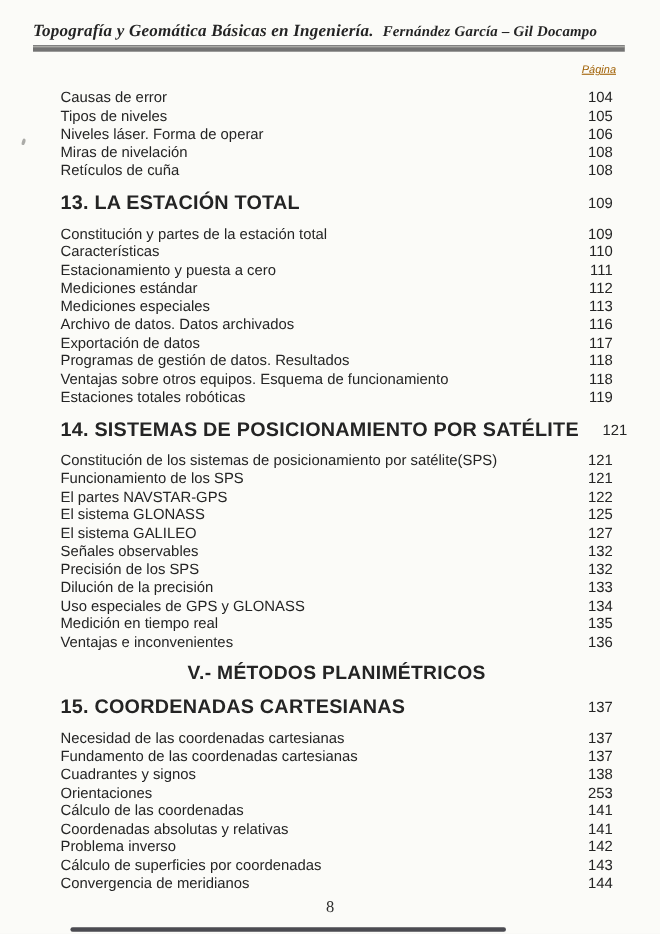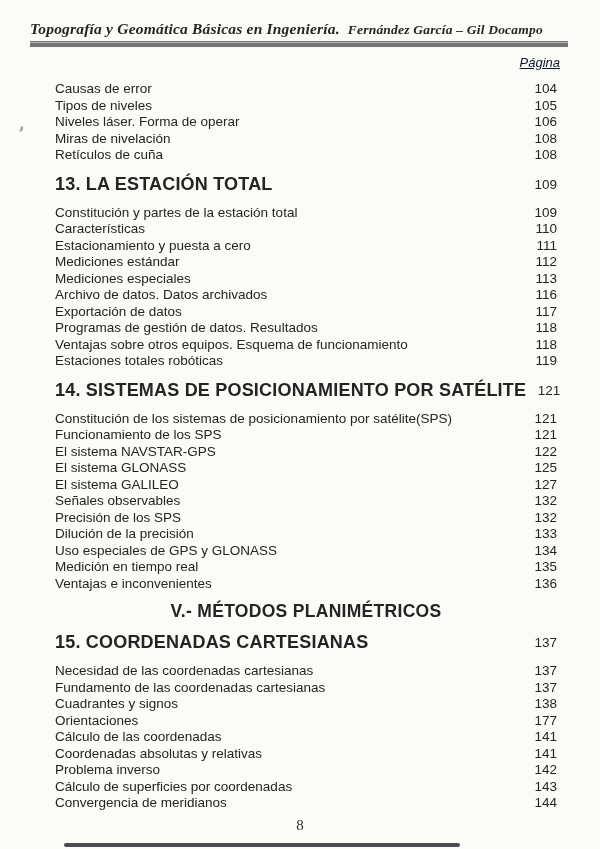--- a/index.html
+++ b/index.html
@@ -29,29 +29,30 @@
     font-size:15.5px; letter-spacing:.2px;
   }
   .book-authors {
     font-family:"Liberation Serif", serif;
     font-style:italic; font-weight:bold;
     font-size:13.5px; letter-spacing:.2px;
   }
   .pagina-row { text-align:right; margin:6px 40px 0 0; }
   .pagina-label {
     font-style:italic;
-    font-size:13px;
+    font-size:10px;
     text-decoration:underline;
-    color:#0f172a;
+    color:#a16207;
   }
   
   .toc { margin:10px 43px 0 55px; font-size:13.5px; }
   .row {
     display:flex; justify-content:space-between; align-items:center;
     line-height:16.5px;
+    gap:10px;
   }
   .row .lbl { white-space:nowrap; }
   .row .pg  { white-space:nowrap; text-align:right; min-width:34px; }
   .section-heading { margin:12px 0 12px 0; line-height:17px; }
   .section-heading .lbl { font-weight:bold; font-size:18px; letter-spacing:.2px; }
   .part-heading {
     text-align:center; font-weight:bold; font-size:17.5px;
     letter-spacing:.3px; margin:9px 0 9px 0; line-height:21px;
   }
   
@@ -159,21 +160,21 @@
       </div>
       <div class="row">
         <span class="lbl">Constitución de los sistemas de posicionamiento por satélite(SPS)</span>
         <span class="pg">121</span>
       </div>
       <div class="row">
         <span class="lbl">Funcionamiento de los SPS</span>
         <span class="pg">121</span>
       </div>
       <div class="row">
-        <span class="lbl">El sistema NAVSTAR-GPS</span>
+        <span class="lbl">El partes NAVSTAR-GPS</span>
         <span class="pg">122</span>
       </div>
       <div class="row">
         <span class="lbl">El sistema GLONASS</span>
         <span class="pg">125</span>
       </div>
       <div class="row">
         <span class="lbl">El sistema GALILEO</span>
         <span class="pg">127</span>
       </div>
@@ -213,21 +214,21 @@
       <div class="row">
         <span class="lbl">Fundamento de las coordenadas cartesianas</span>
         <span class="pg">137</span>
       </div>
       <div class="row">
         <span class="lbl">Cuadrantes y signos</span>
         <span class="pg">138</span>
       </div>
       <div class="row">
         <span class="lbl">Orientaciones</span>
-        <span class="pg">177</span>
+        <span class="pg">253</span>
       </div>
       <div class="row">
         <span class="lbl">Cálculo de las coordenadas</span>
         <span class="pg">141</span>
       </div>
       <div class="row">
         <span class="lbl">Coordenadas absolutas y relativas</span>
         <span class="pg">141</span>
       </div>
       <div class="row">

